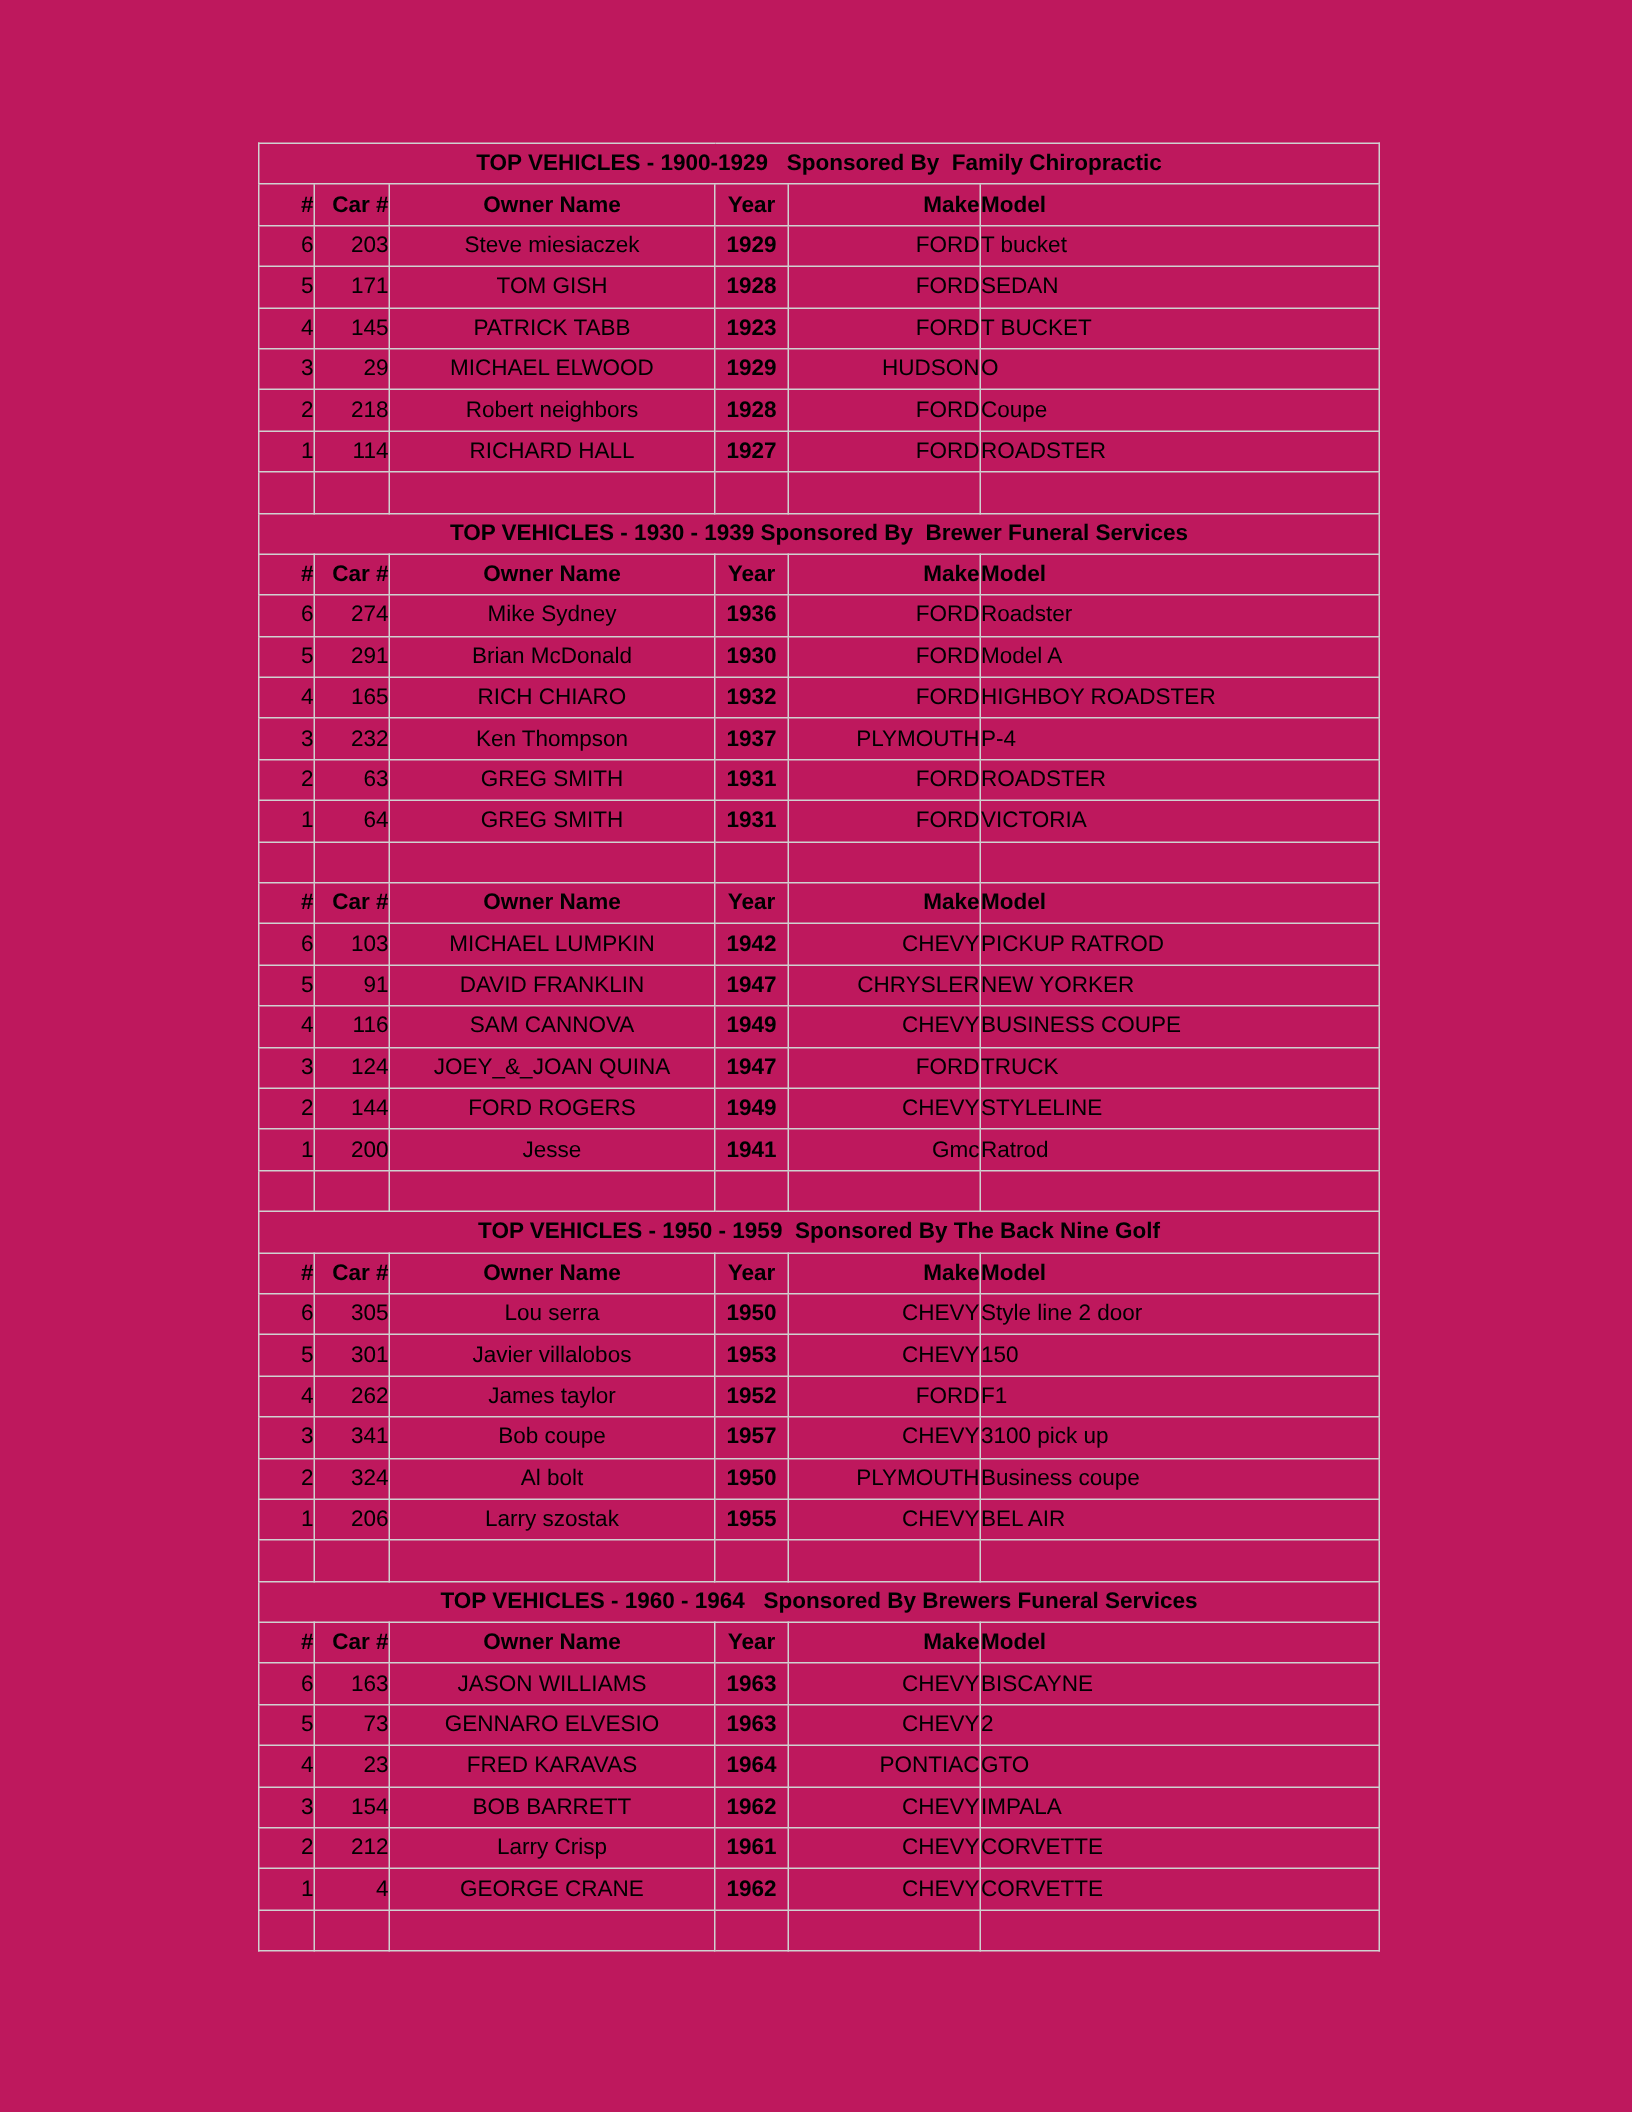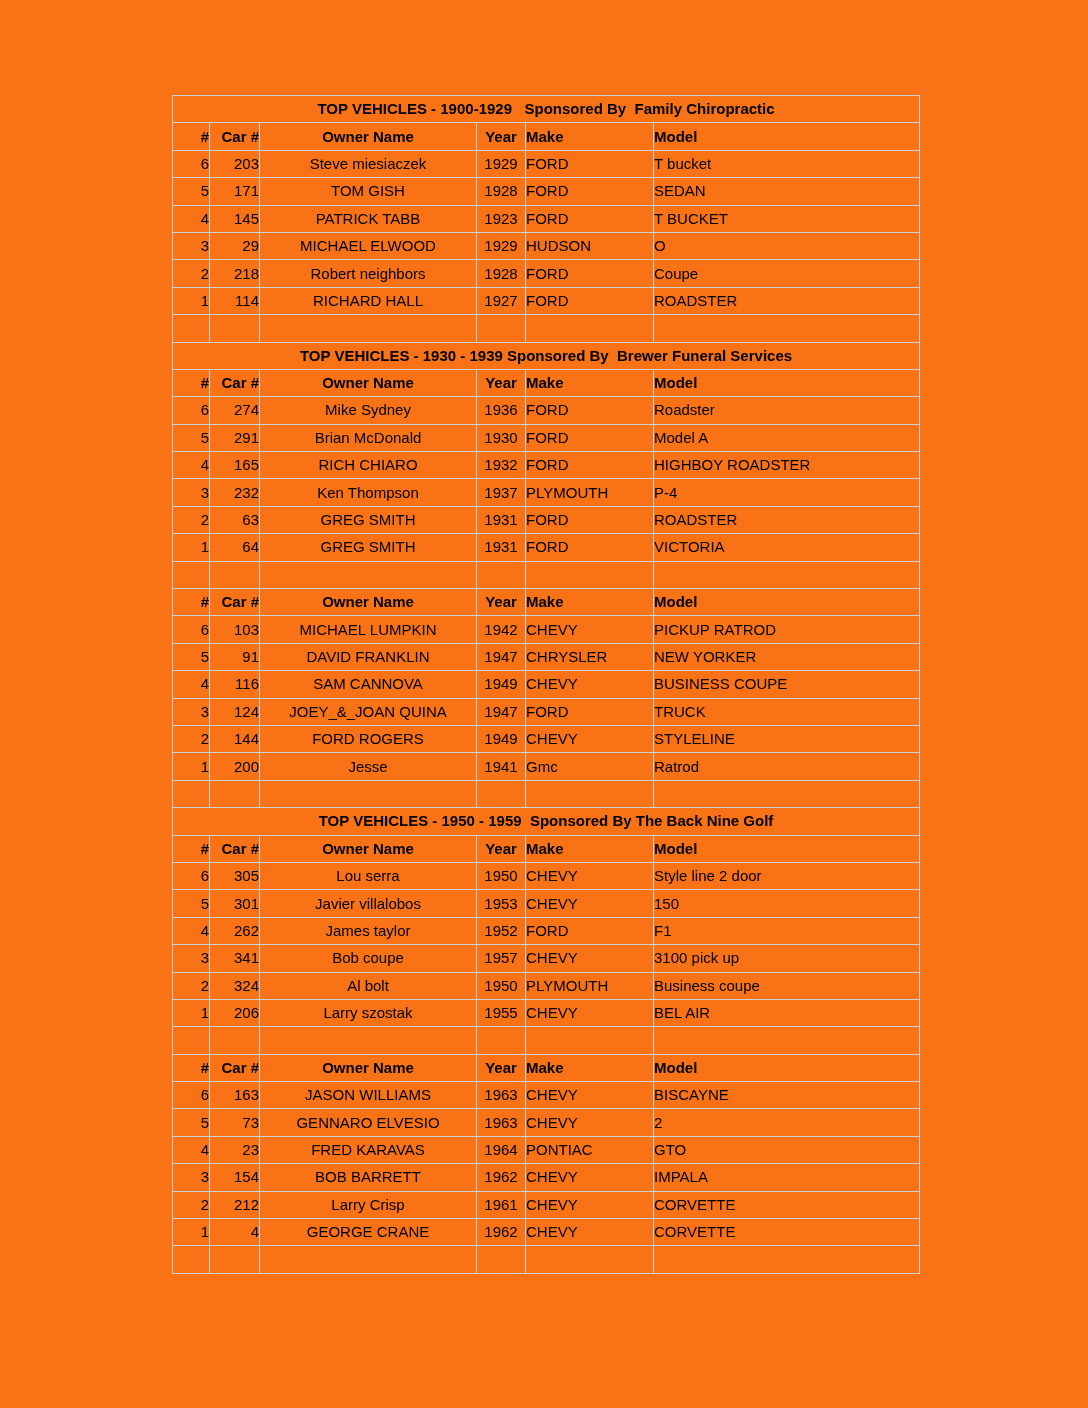--- a/index.html
+++ b/index.html
@@ -8,21 +8,21 @@
     width: 1088px;
     height: 1408px;
     background: #ffffff;
     font-family: "Liberation Sans", sans-serif;
     color: #000000;
   }
   .page {
     position: relative;
     width: 1088px;
     height: 1408px;
-    background: #f97316;
+    background: #be185d;
     overflow: hidden;
   }
   .sheet-wrap {
     position: absolute;
     left: 172px;
     top: 95px;
   }
   table.sheet {
     border-collapse: collapse;
     table-layout: fixed;
@@ -40,22 +40,22 @@
     overflow: hidden;
   }
   td.title-cell {
     font-weight: bold;
     text-align: center;
   }
   tr.hdr-row td { font-weight: bold; }
   td.c0 { text-align: right; padding-right: 4px; }
   td.c1 { text-align: right;  padding-left: 7px; }
   td.c2 { text-align: center;  padding-left: 9px; }
-  td.c3 { text-align: center; }
-  td.c4 { text-align: left;  padding-left: 6px; }
+  td.c3 { text-align: center; font-weight: bold; }
+  td.c4 { text-align: right;  padding-left: 6px; }
   td.c5 { text-align: left;  padding-left: 6px; }
 </style>
 </head>
 <body>
 
 <div class="page">
   <div class="sheet-wrap">
     <table class="sheet">
       <colgroup>
         <col style="width:37px">
@@ -324,20 +324,23 @@
             <td class="c5">BEL AIR</td>
           </tr>
           <tr>
             <td class="c0"></td>
             <td class="c1"></td>
             <td class="c2"></td>
             <td class="c3"></td>
             <td class="c4"></td>
             <td class="c5"></td>
           </tr>
+          <tr>
+            <td class="title-cell" colspan="6">TOP VEHICLES - 1960 - 1964   Sponsored By Brewers Funeral Services</td>
+          </tr>
           <tr class="hdr-row">
             <td class="c0">#</td>
             <td class="c1">Car #</td>
             <td class="c2">Owner Name</td>
             <td class="c3">Year</td>
             <td class="c4">Make</td>
             <td class="c5">Model</td>
           </tr>
           <tr>
             <td class="c0">6</td>

